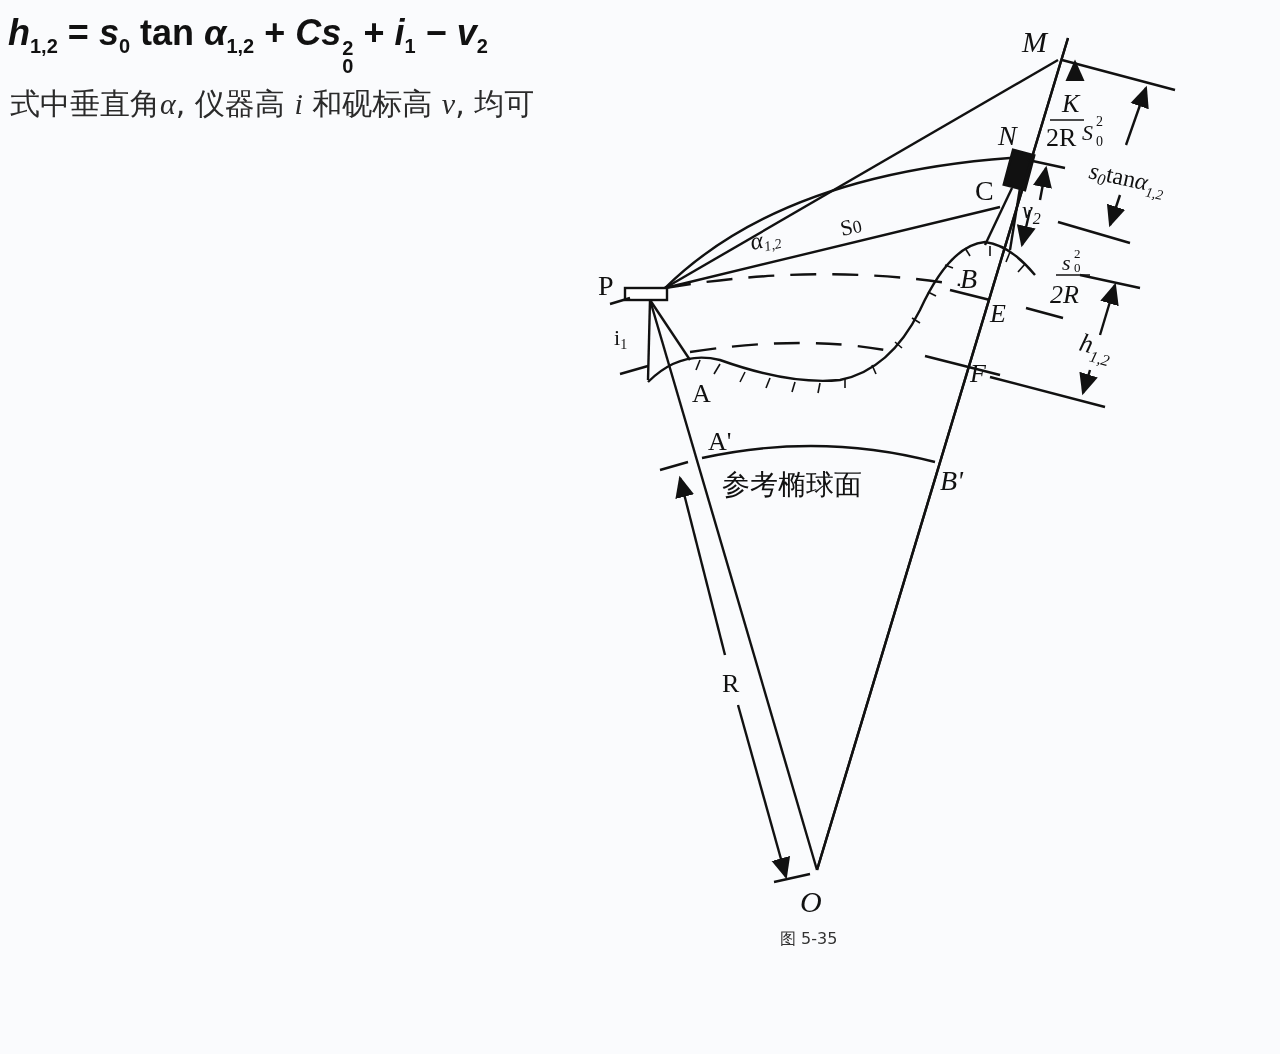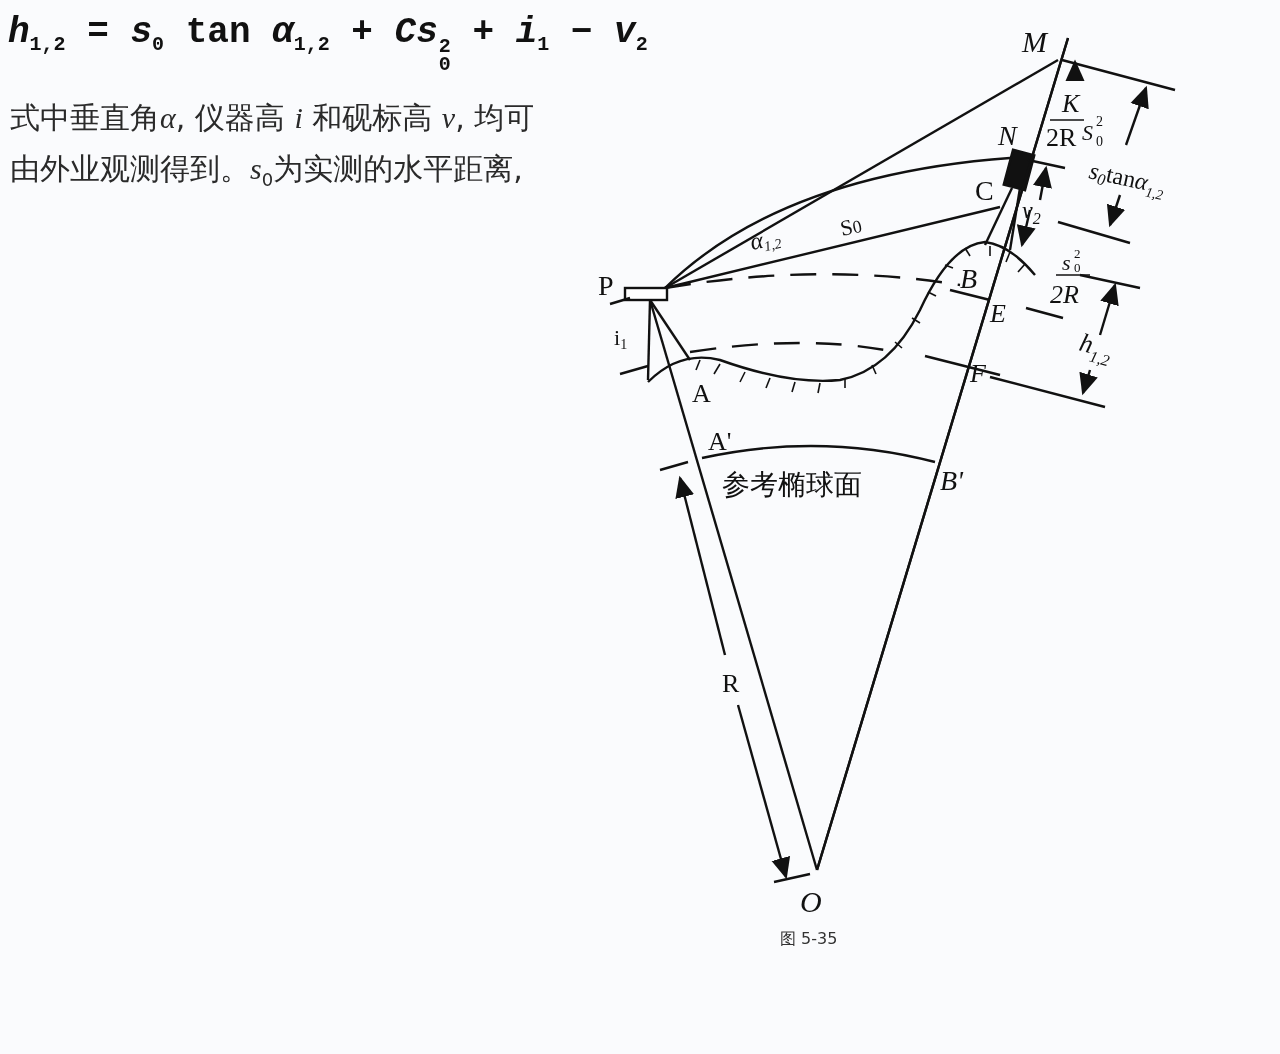--- a/index.html
+++ b/index.html
@@ -5,29 +5,29 @@
   html, body { margin: 0; padding: 0; }
   body {
     width: 1280px; height: 1054px; overflow: hidden;
     background: #fafbfd;
     position: relative;
     font-family: "DejaVu Serif", "Liberation Serif", serif;
     color: #111;
   }
   .formula {
     position: absolute; left: 8px; top: 12px;
-    font-family: Liberation Mono, monospace;
+    font-family: Liberation Sans, sans-serif;
     font-weight: bold; font-size: 36px; letter-spacing: 0;
     white-space: nowrap;
   }
   .formula i { font-style: italic; }
   .formula sub { font-size: 20px; vertical-align: -8px; }
   .subsup { display: inline-flex; flex-direction: column; vertical-align: -10px; font-size: 20px; line-height: 18px; margin-left: 1px; }
   .para {
-    position: absolute; left: 10px; top: 92px; width: 650px;
+    position: absolute; left: 10px; top: 78px; width: 650px;
     font-family: "DejaVu Sans", "Liberation Sans", sans-serif;
     font-size: 30px; line-height: 51px; color: #2a2a2a;
   }
   .para .line { display: block; white-space: nowrap; }
   .para i { font-family: "Liberation Serif", serif; font-style: italic; }
   svg.diagram { position: absolute; left: 0; top: 0; }
   .lbl { font-family: "Liberation Serif", "DejaVu Serif", serif; font-style: italic; fill: #111; }
   .lbl-up { font-family: "Liberation Serif", "DejaVu Serif", serif; fill: #111; }
   .cjk { font-family: "DejaVu Sans", sans-serif; fill: #111; }
   .caption { font-family: "DejaVu Sans", sans-serif; fill: #333; }
@@ -47,21 +47,20 @@
       <span>0</span>
     </span>
   <span>+</span>
   <i>i</i><sub>1</sub>
   <span>−</span>
   <i>v</i><sub>2</sub>
 </div>
 
 <div class="para">
   <span class="line"><span>式中垂直角</span><i>α</i><span>, 仪器高</span> <i>i</i> <span>和砚标高</span> <i>v</i><span>, 均可</span></span>
-  <span class="line"><span>由外业观测得到。</span><i>s</i><sub style="font-size:18px">0</sub><span>为实测的水平距离,</span></span>
 </div>
 
 <svg class="diagram" width="1280" height="1054" viewBox="0 0 1280 1054">
   <defs>
     <marker id="arr" markerWidth="10" markerHeight="10" refX="8" refY="5" orient="auto">
       <path d="M0,1 L9,5 L0,9 Z" fill="#111"></path>
     </marker>
   </defs>
   <g stroke="#111" stroke-width="2.4" fill="none">
 

